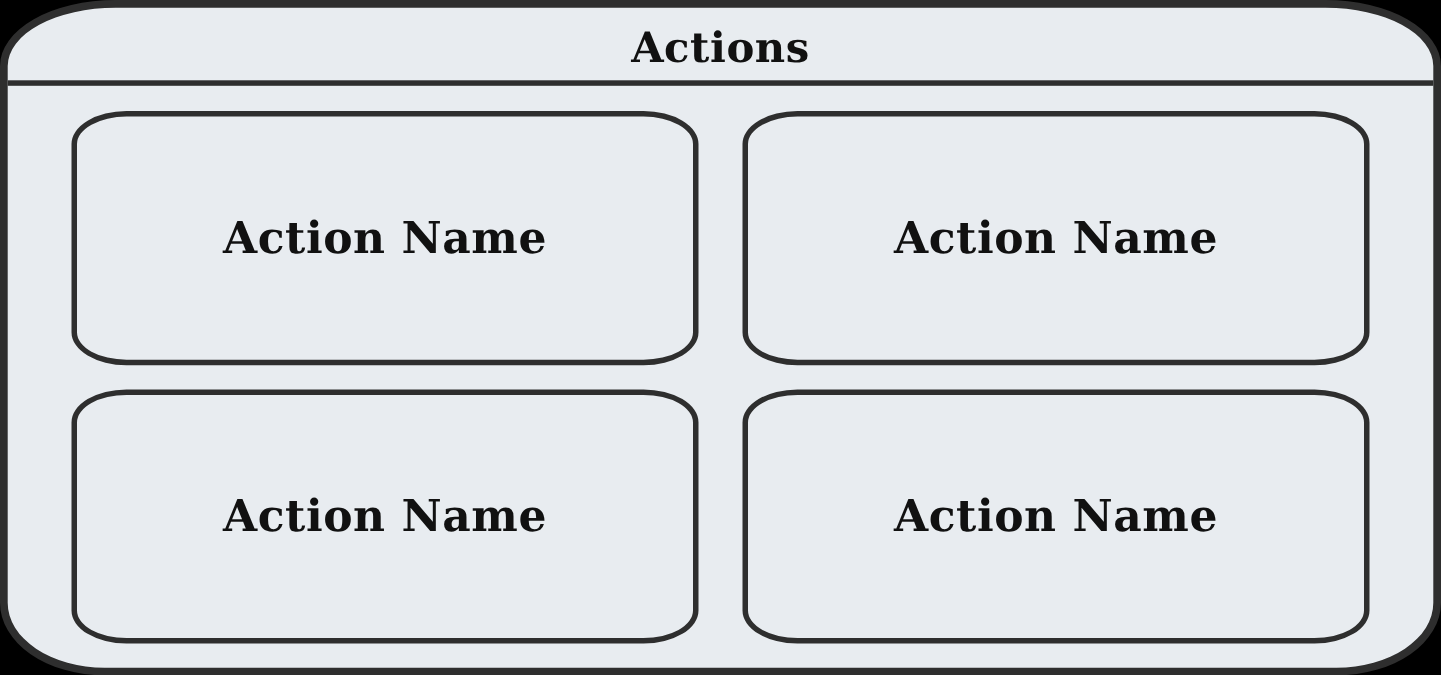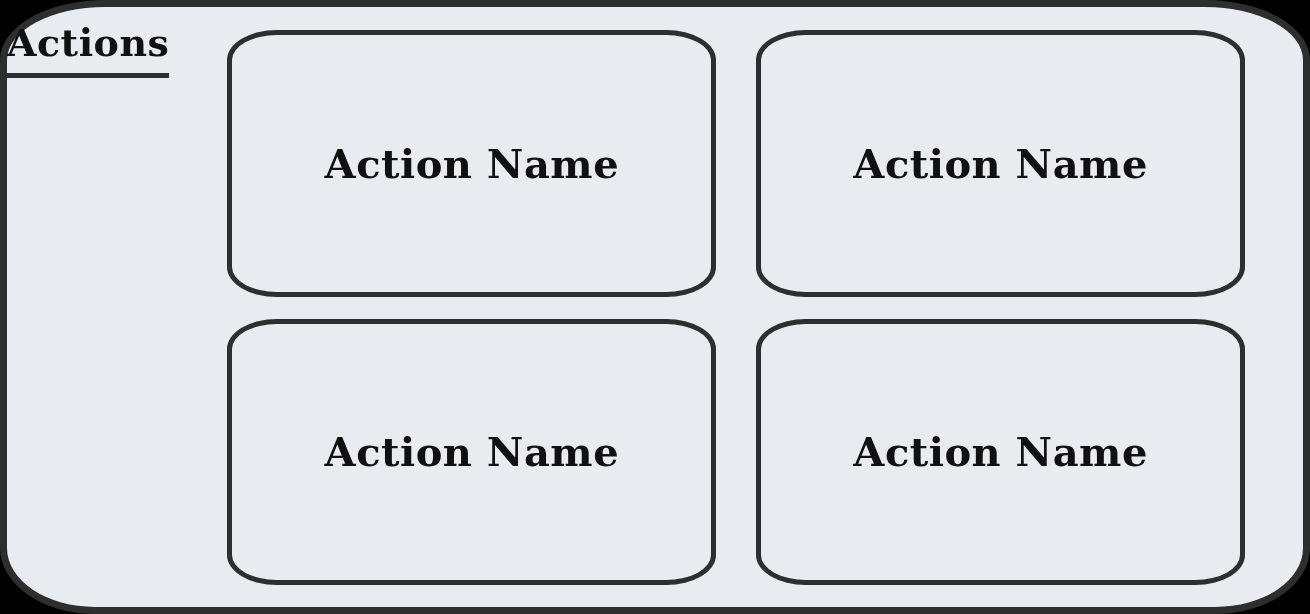--- a/index.html
+++ b/index.html
@@ -16,21 +16,21 @@
     font-family: "DejaVu Serif", "Liberation Serif", serif;
   }
   .panel {
     position: absolute;
     inset: 0;
     box-sizing: border-box;
     background: #E8ECF0;
     border: 7px solid #2E2E2E;
     border-radius: 105px 105px 95px 95px / 60px 60px 66px 66px;
     display: flex;
-    flex-direction: row;
+    flex-direction: column;
   }
   .panel-header {
     box-sizing: border-box;
     height: 71px;
     flex: 0 0 71px;
     border-bottom: 5px solid #2E2E2E;
     display: flex;
     align-items: center;
     justify-content: center;
   }

